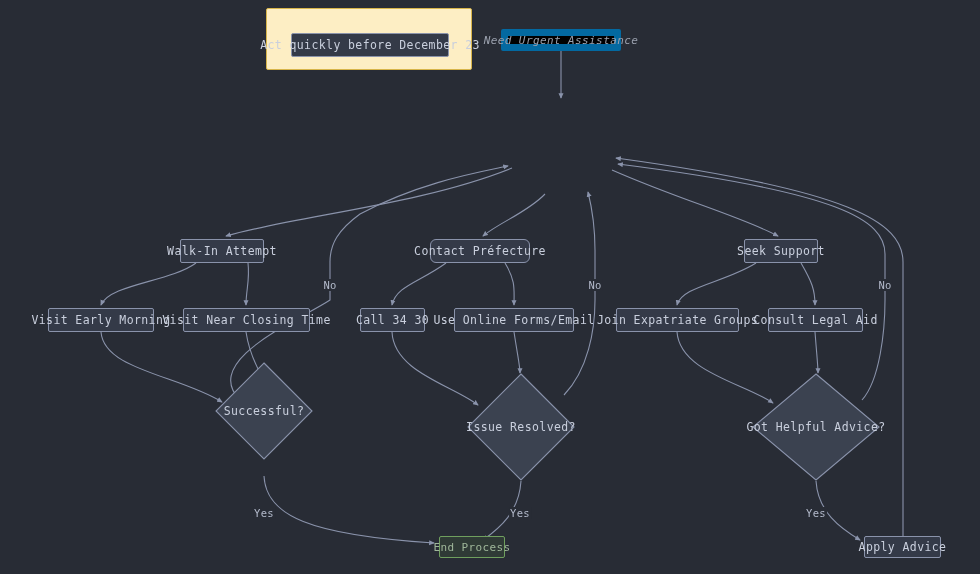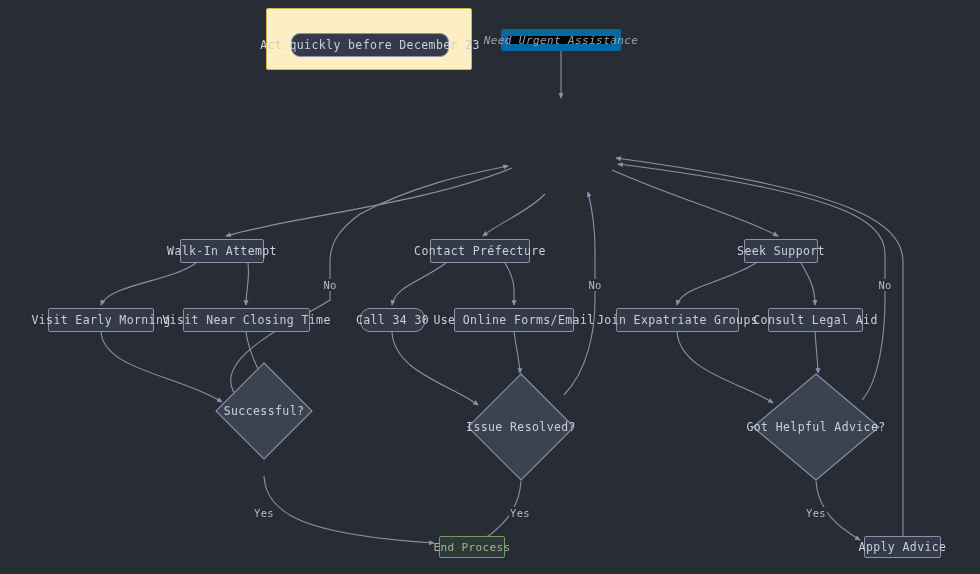--- a/index.html
+++ b/index.html
@@ -145,37 +145,37 @@
 
       <path d="M 240 400 C 200 360 300 320 330 300 L 330 262 C 330 244 338 230 360 214 C 420 182 480 172 508 166"></path>
       <path d="M 564 395 C 588 370 595 330 595 300 L 595 250 C 595 220 590 200 588 192"></path>
       <path d="M 862 400 C 880 380 885 330 885 300 L 885 254 C 885 220 840 192 618 164"></path>
 
       <path d="M 903 536 L 903 262 C 903 222 850 190 616 158"></path>
     </g>
   </svg>
 
   <div class="note-group" style="left:266px; top:8px; width:206px; height:62px;">
-    <div class="note-inner" style="left:24px; top:24px; width:158px; height:24px;border-radius:9px;">Act quickly before December 23</div>
+    <div class="note-inner" style="left:24px; top:24px; width:158px; height:24px;">Act quickly before December 23</div>
   </div>
 
   <div class="node start" style="left:501px; top:29px; width:120px; height:22px;">Need Urgent Assistance</div>
 
 
   <div class="node rect" style="left:180px; top:239px; width:84px; height:24px;">Walk-In Attempt</div>
 
-  <div class="node rect" style="left:430px; top:239px; width:100px; height:24px;">Contact Préfecture</div>
+  <div class="node rect" style="left:430px; top:239px; width:100px; height:24px;border-radius:6px;">Contact Préfecture</div>
 
   <div class="node rect" style="left:744px; top:239px; width:74px; height:24px;">Seek Support</div>
 
   <div class="node rect" style="left:48px; top:308px; width:106px; height:24px;">Visit Early Morning</div>
 
   <div class="node rect" style="left:183px; top:308px; width:127px; height:24px;">Visit Near Closing Time</div>
 
-  <div class="node rect" style="left:360px; top:308px; width:65px; height:24px;border-radius:10px;">Call 34 30</div>
+  <div class="node rect" style="left:360px; top:308px; width:65px; height:24px;">Call 34 30</div>
 
   <div class="node rect" style="left:454px; top:308px; width:120px; height:24px;">Use Online Forms/Email</div>
 
   <div class="node rect" style="left:616px; top:308px; width:123px; height:24px;">Join Expatriate Groups</div>
 
   <div class="node rect" style="left:768px; top:308px; width:95px; height:24px;">Consult Legal Aid</div>
 
   <div class="diamond" style="left:215px; top:362px; width:98px; height:98px;">
     <svg class="dshape" viewBox="0 0 98 98">
       <polygon points="49,1 97,49 49,97 1,49" fill="#3b4250" stroke="#8a93ab" stroke-width="1.1"></polygon>

